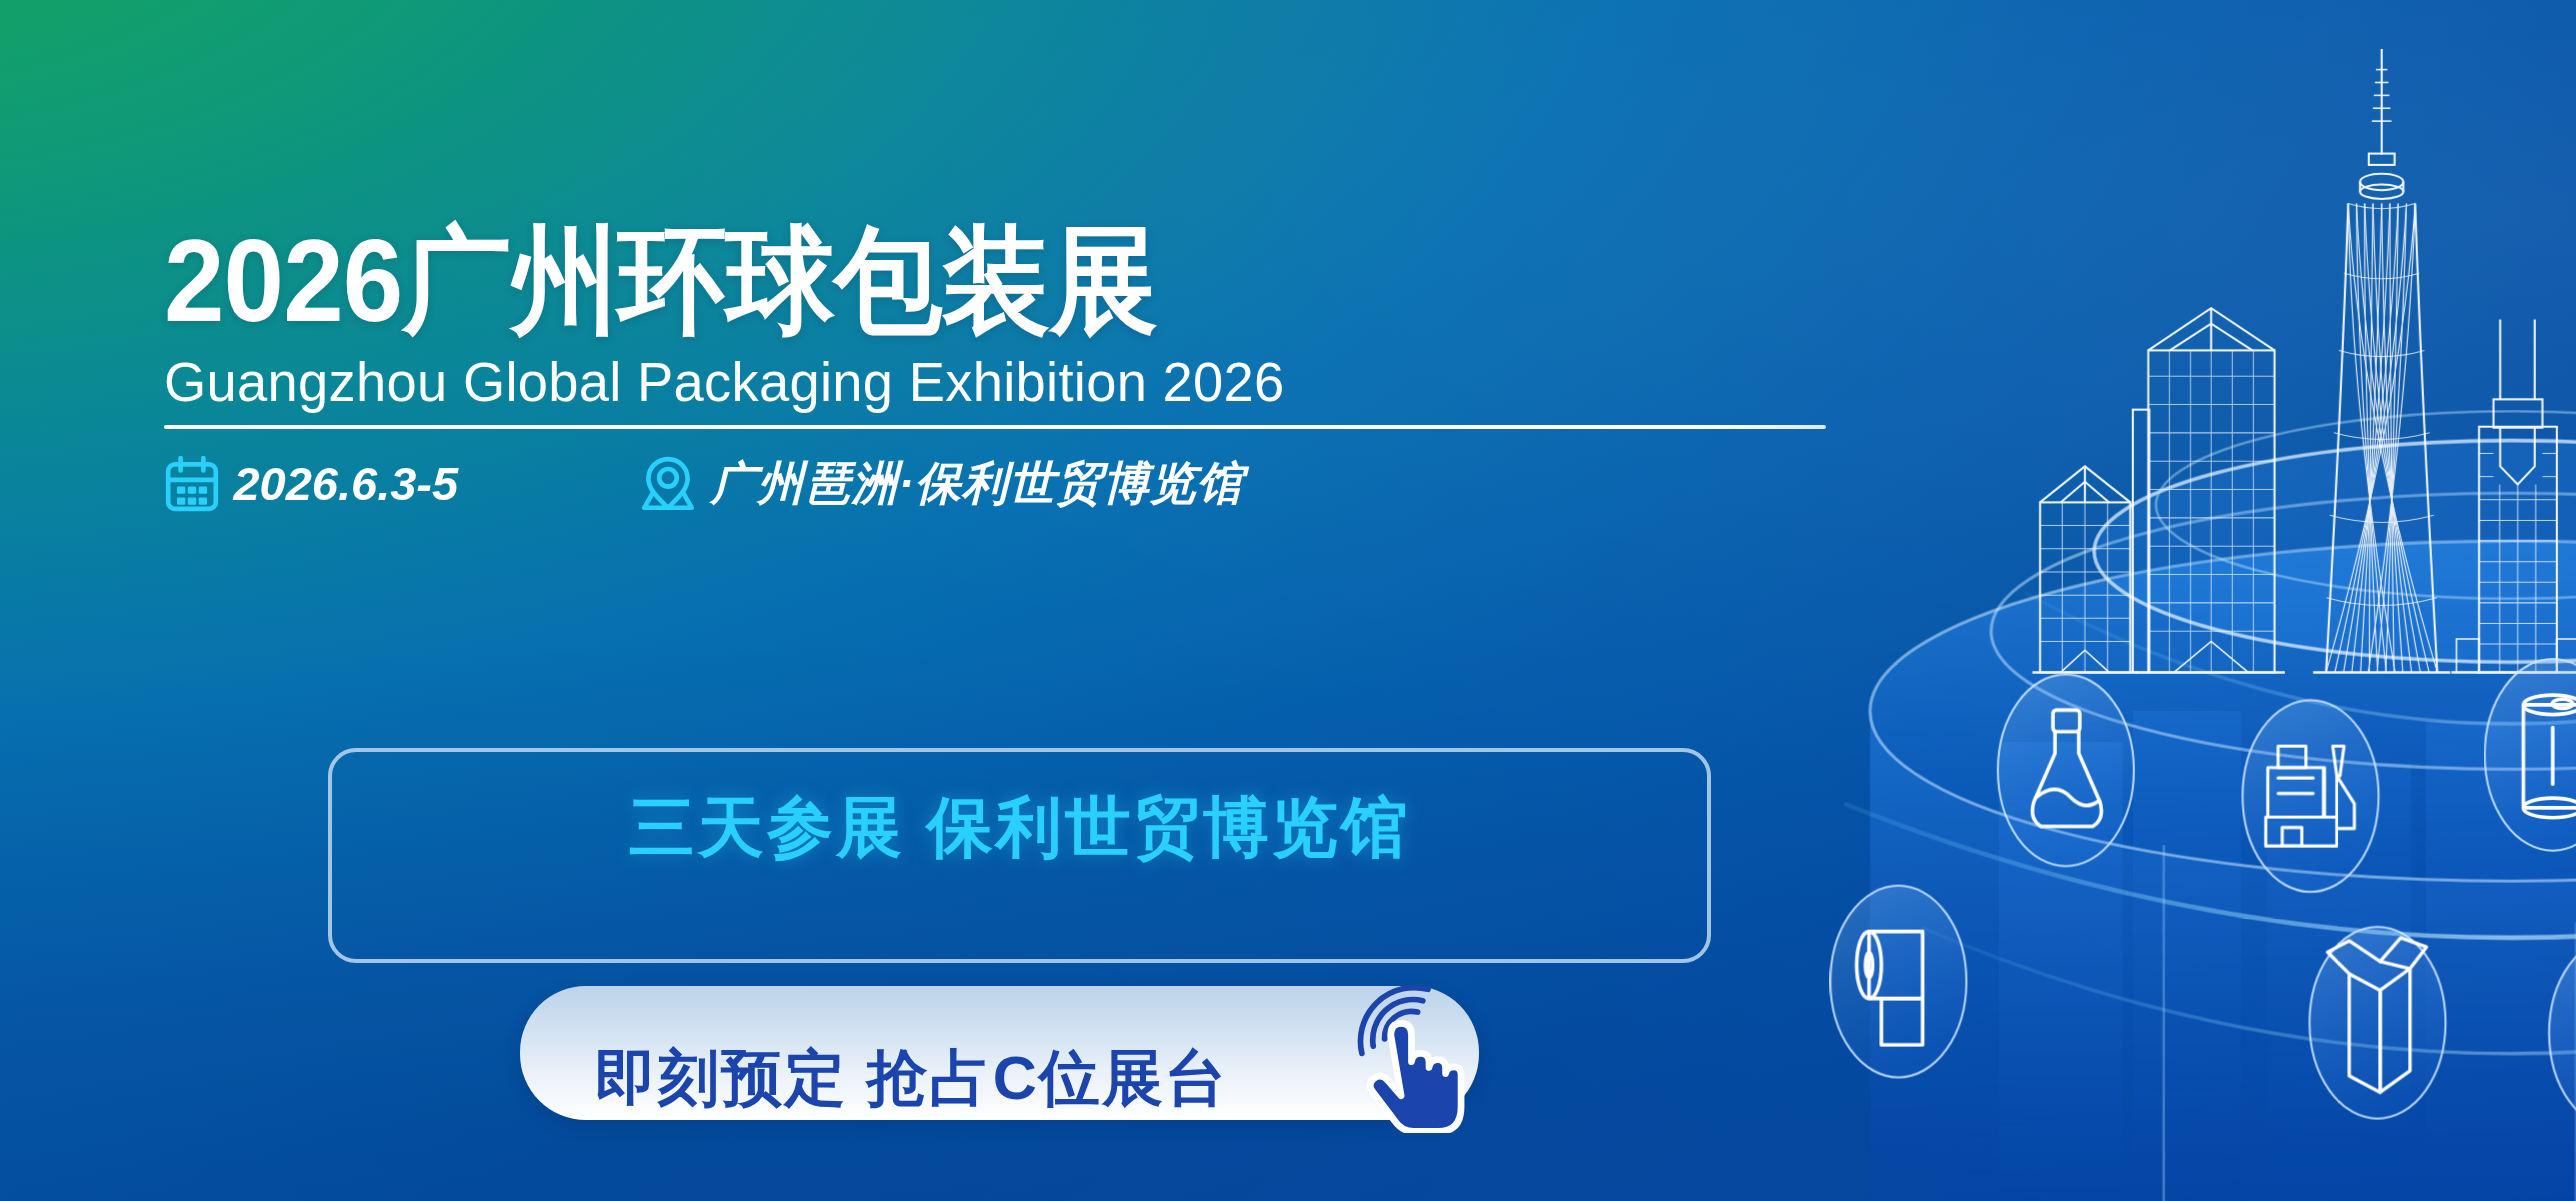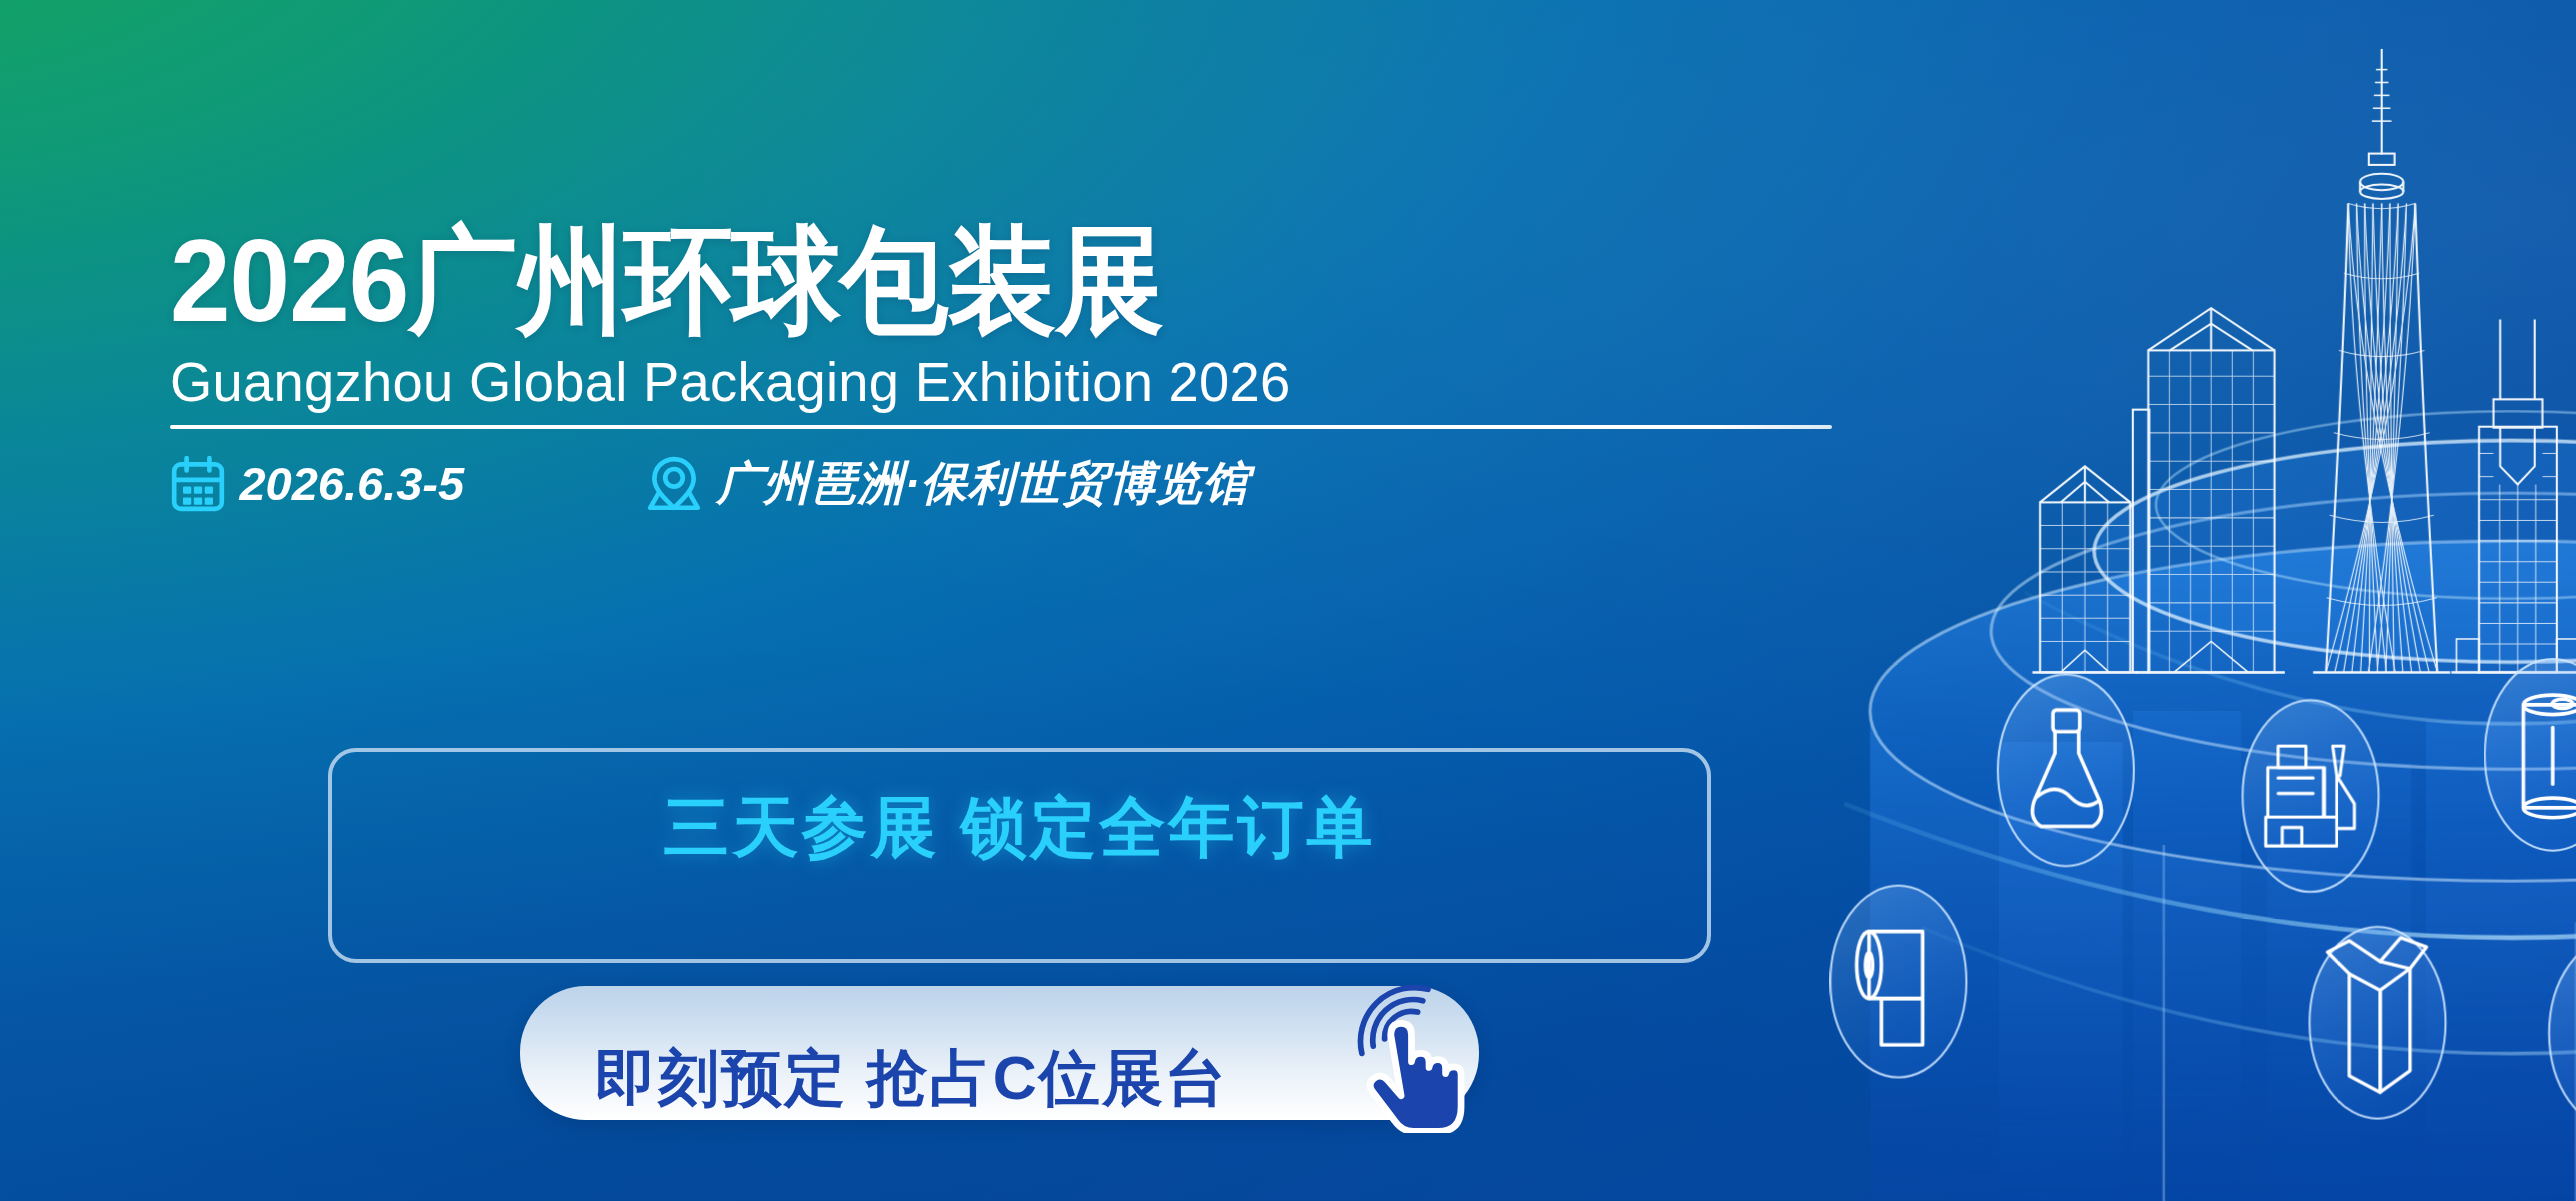--- a/index.html
+++ b/index.html
@@ -17,21 +17,21 @@
   
   .bg-sheen{
     position:absolute; inset:0;
     background:
       radial-gradient(120% 90% at 78% 18%, rgba(255,255,255,.07) 0%, rgba(255,255,255,0) 55%),
       radial-gradient(90% 70% at 20% 95%, rgba(0,20,80,.16) 0%, rgba(0,0,0,0) 60%);
     pointer-events:none;
   }
 
   
-  .left-block{ position:absolute; left:170px; top:222px; width:1700px; }
+  .left-block{ position:absolute; left:164px; top:222px; width:1700px; }
 
   .title-cn{
     font-size:117px;
     line-height:1;
     font-weight:bold;
     color:#ffffff;
     letter-spacing:-1px;
     white-space:nowrap;
     transform:scaleX(.93);
     transform-origin:left center;
@@ -479,21 +479,21 @@
             <path d="M26,76 L10,104 L102,104 L86,76"></path>
           </g>
         </svg>
         <span class="meta-text venue-text">广州琶洲·保利世贸博览馆</span>
       </div>
 
     </div>
   </div>
 
   <div class="slogan-box">
-    <span class="slogan-text">三天参展  锁定全年订单</span>
+    <span class="slogan-text">三天参展  保利世贸博览馆</span>
   </div>
 
   <div class="cta">
     <span class="cta-text">即刻预定 抢占C位展台</span>
     <svg class="cta-cursor" viewBox="0 0 300 300">
       <g stroke="#1b44ad" fill="none" stroke-width="11" stroke-linecap="round">
         <path d="M96,118 A52,52 0 0 1 160,66"></path>
         <path d="M74,132 A78,78 0 0 1 170,44"></path>
         <path d="M52,146 A104,104 0 0 1 180,22"></path>
       </g>

